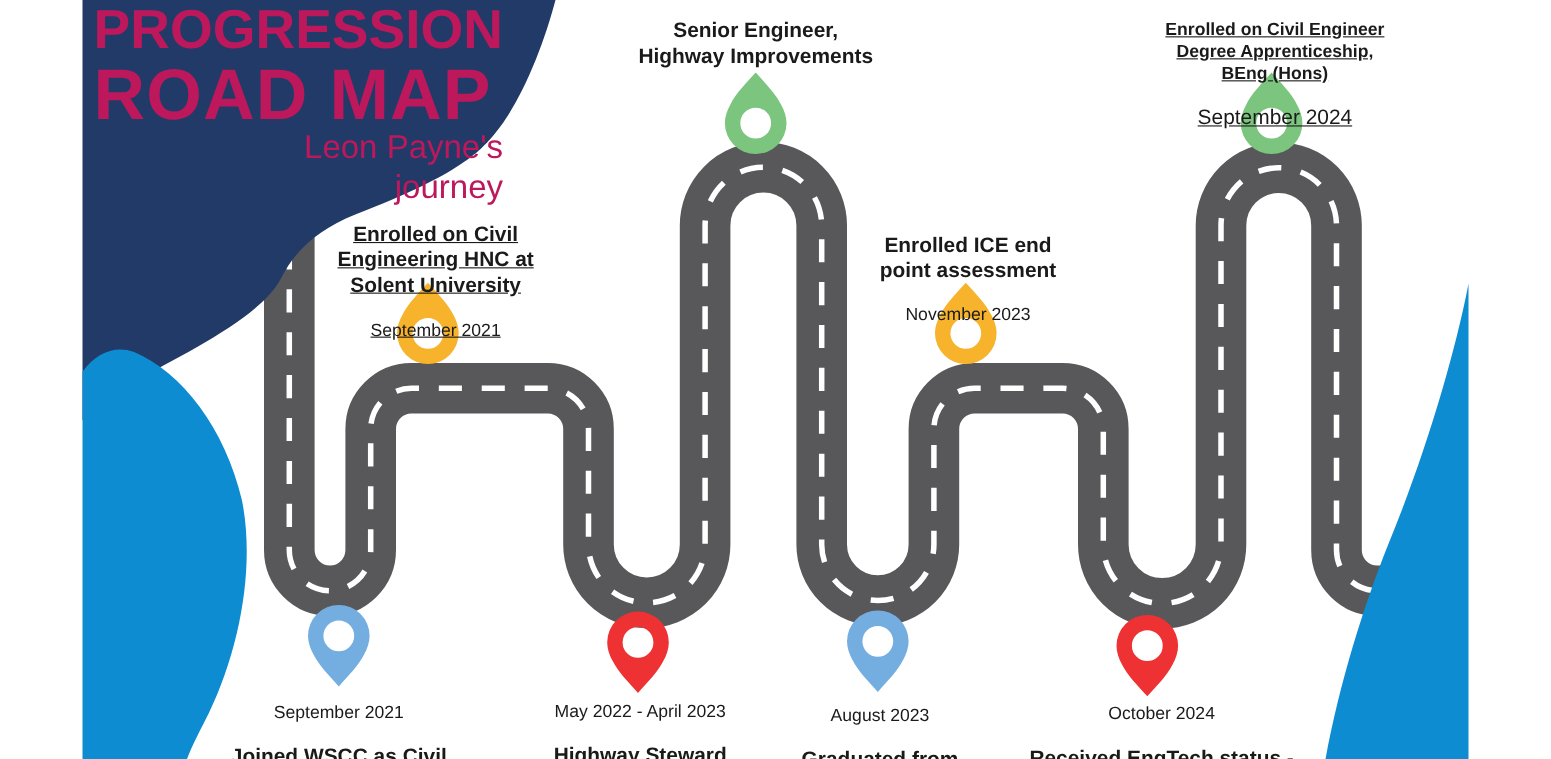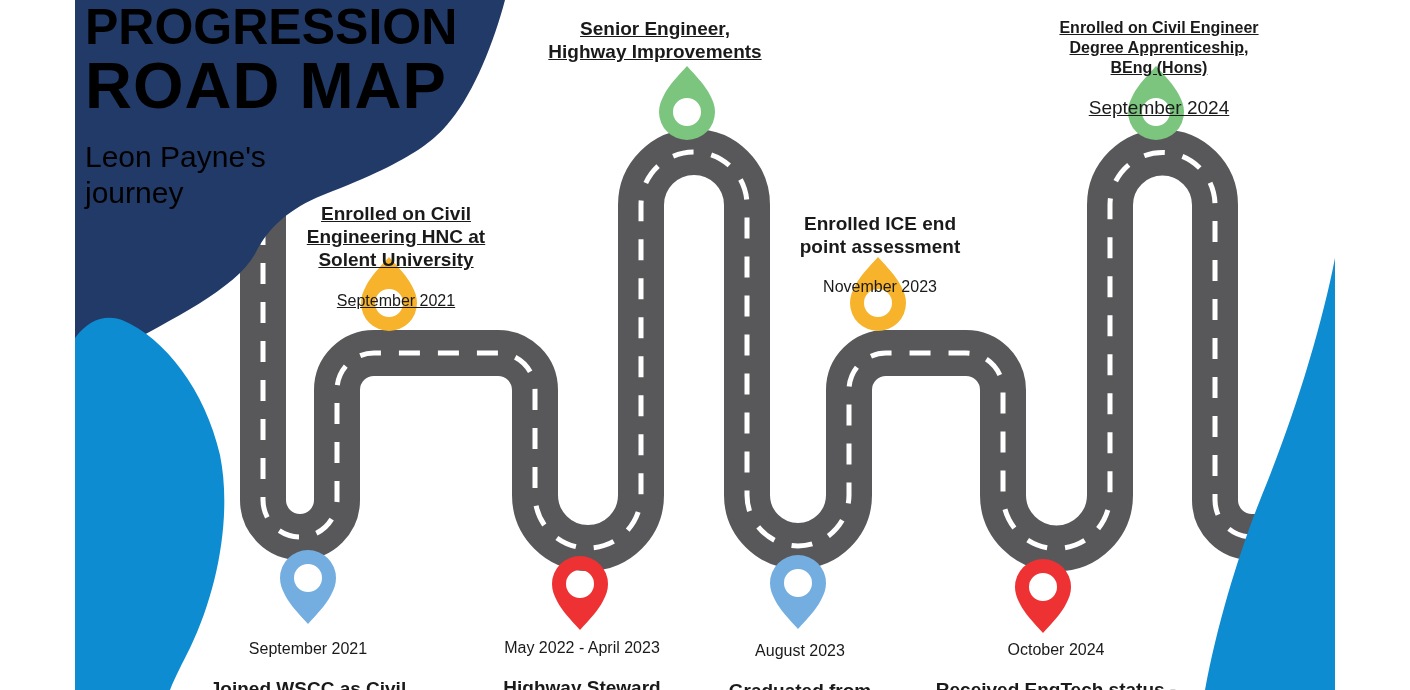--- a/index.html
+++ b/index.html
@@ -1,24 +1,24 @@
 <!DOCTYPE html>
 <html><head>
 <meta charset="utf-8">
 <style>
   html,body{margin:0;padding:0;}
   body{
     width:1410px;height:690px;position:relative;overflow:hidden;background:#ffffff;
     font-family:"Liberation Sans","DejaVu Sans",sans-serif;
   }
   svg.scene{position:absolute;left:0;top:0;}
-  .header{position:absolute;left:85px;top:2px;color:#000000;z-index:5;}
+  .header{position:absolute;left:85px;top:2px;color:#be185d;z-index:5;}
   .heading-top{font-size:50px;font-weight:bold;line-height:1.0;letter-spacing:0px;}
   .heading-bottom{font-size:65px;font-weight:bold;line-height:0.95;margin-top:3px;letter-spacing:1px;}
-  .subtitle{font-size:30px;font-weight:normal;line-height:1.22;margin-top:22px;white-space:pre-line;}
+  .subtitle{font-size:30px;font-weight:normal;line-height:1.22;white-space:pre-line;text-align:right;}
   .label{
     position:absolute;transform:translateX(-50%);text-align:center;
     white-space:pre-line;color:#1a1a1a;z-index:6;
   }
   .label .t{font-weight:bold;font-size:19px;line-height:1.22;}
   .label .d{font-weight:normal;font-size:16px;line-height:1.32;}
   .label.small .t{font-size:16px;line-height:1.25;}
   .label.small .d{font-size:19px;line-height:1.3;}
 </style>
 </head>
@@ -93,21 +93,21 @@
 Engineering HNC at
 Solent University</div>
   <div class="d">September 2021</div>
 </div>
 
 <div class="label" style="left:582px;top:619px;">
   <div class="d">May 2022 - April 2023</div>
   <div class="t">Highway Steward</div>
 </div>
 
-<div class="label" style="left:655px;top:-1px;text-decoration:underline;">
+<div class="label" style="left:687px;top:-1px;">
   <div class="t">Senior Engineer,
 Highway Improvements</div>
 </div>
 
 <div class="label" style="left:800px;top:622px;">
   <div class="d">August 2023</div>
   <div class="t">Graduated from
 Solent University</div>
 </div>
 

